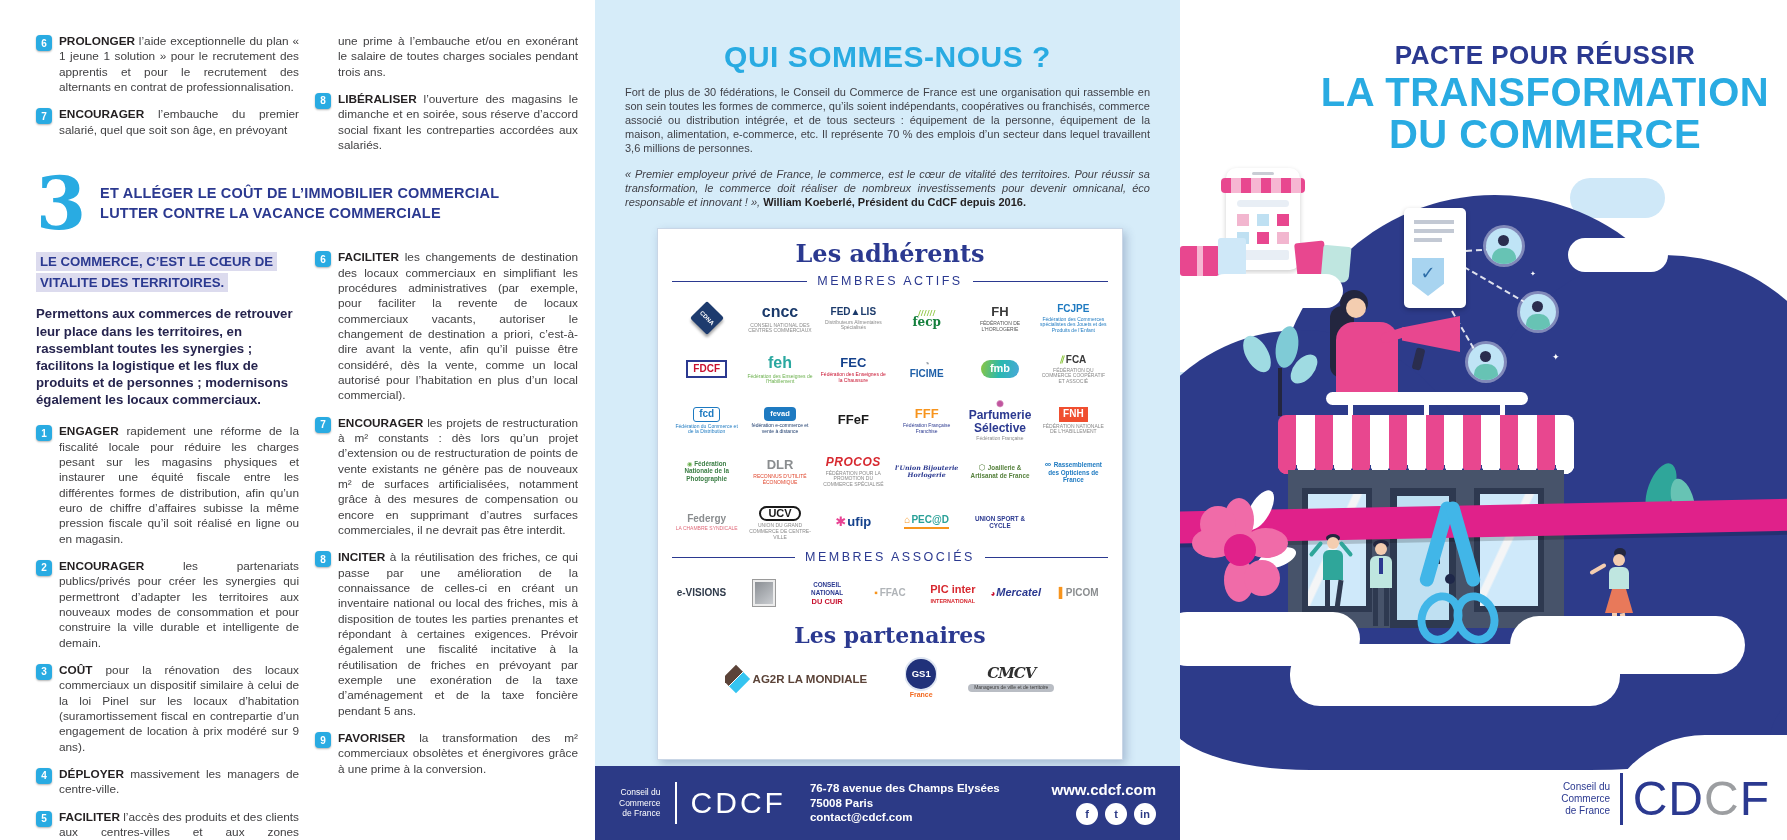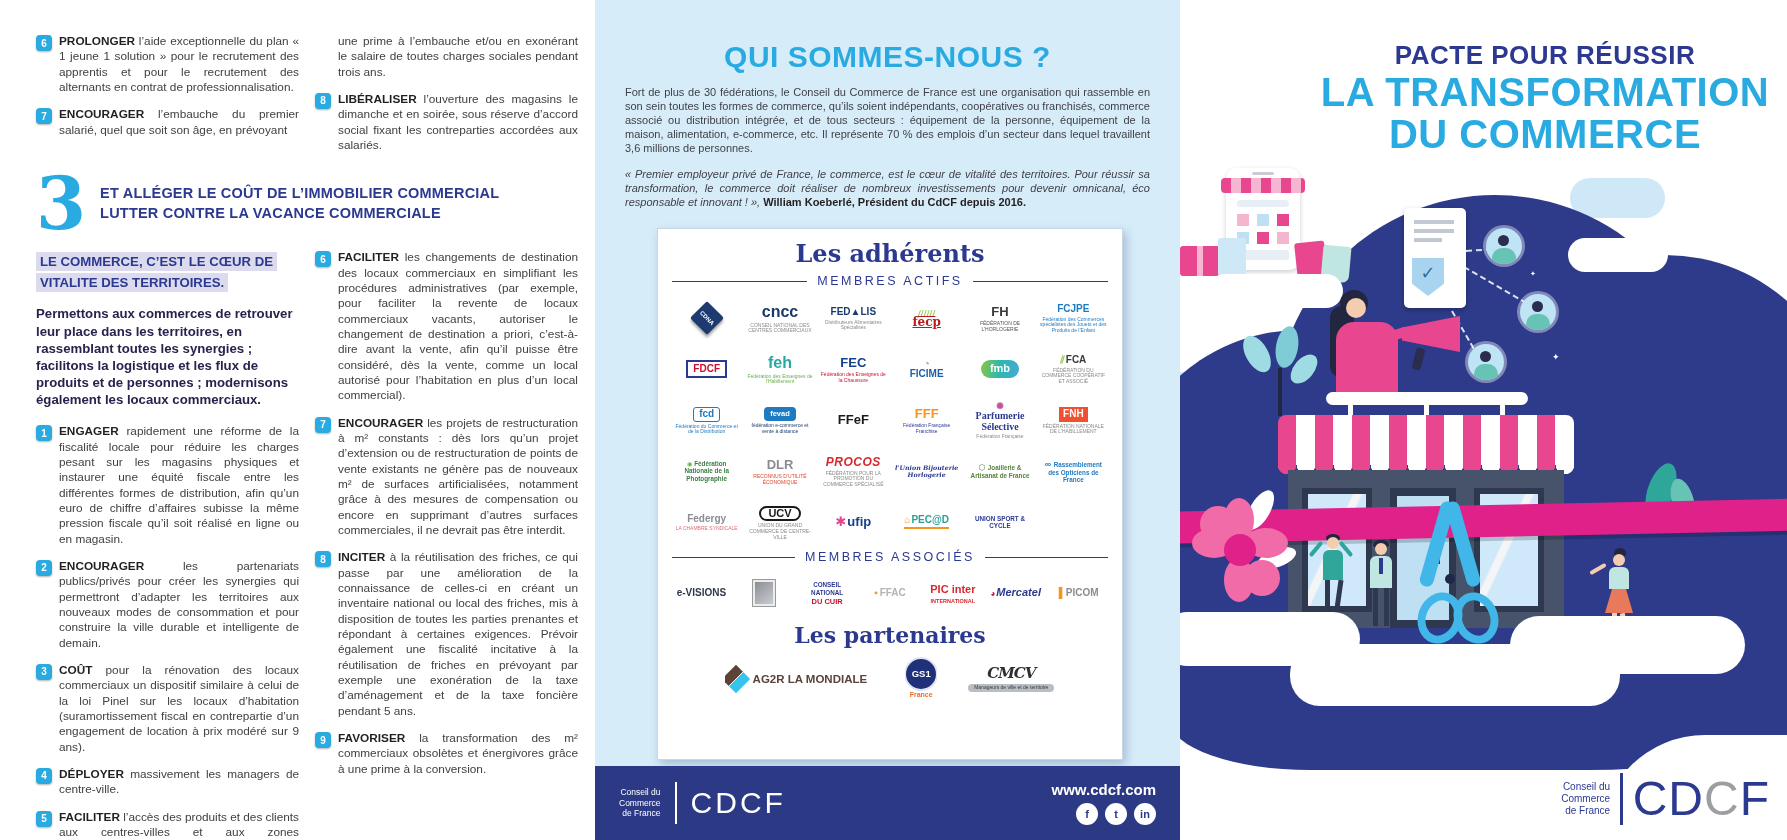--- a/index.html
+++ b/index.html
@@ -55,21 +55,21 @@
   .k-fill-round .logo-label{background:linear-gradient(100deg,#8dc63f,#29b8b0,#4aa8d8);color:#fff !important;
     padding:3px 9px;border-radius:11px;font-size:11px;}
   .k-cdna .logo-label{background:#1d3b6e;color:#fff !important;width:24px;height:24px;display:flex;
     align-items:center;justify-content:center;transform:rotate(45deg);font-size:6px;border-radius:2px;
     box-shadow:2px 2px 3px rgba(0,0,0,.35);}
   .k-fecp .logo-label{font-family:"DejaVu Serif",serif;font-size:12px;}
   .k-fecp .logo-label::before{content:"//////";display:block;color:#8dc63f;font-weight:900;font-size:8px;text-align:center;}
   .k-ficime .logo-label::before{content:"◔";display:block;color:#9aa2ab;font-size:10px;}
   .k-fca .logo-label::before{content:"⫽";color:#8dc63f;margin-right:1px;}
   .k-dots .logo-label::before{content:"✺";display:block;color:#c0559e;font-size:9px;}
-  .k-dots .logo-label{font-family:Liberation Serif, serif;font-size:10px;white-space:normal;}
+  .k-dots .logo-label{font-family:Liberation Sans, sans-serif;font-size:12px;white-space:normal;}
   .k-photo .logo-label::before{content:"◉ ";color:#6ab04c;}
   .k-procos .logo-label{font-style:italic;font-size:12px;letter-spacing:.5px;}
   .k-hex .logo-label::before{content:"⬡ ";font-size:8px;}
   .k-ro .logo-label::before{content:"∞ ";font-size:9px;}
   .k-ufip .logo-label::before{content:"✱";color:#e84393;margin-right:1px;}
   .k-pecad .logo-label{border-bottom:2px solid #f7941d;padding-bottom:1px;}
   .k-pecad .logo-label::before{content:"⌂";color:#f7941d;margin-right:1px;}
   .k-portrait .logo-label{width:18px;height:22px;background:linear-gradient(140deg,#8b8f94,#c9ccd0);
     border:2px solid #ececec;box-shadow:0 0 0 1px #9a9a9a;}
   .k-cuir .logo-sub{font-size:7.5px;font-weight:800;}
@@ -242,21 +242,21 @@
           <span class="logo-label" style="color: rgb(27, 58, 107);">cncc</span>
           <span class="logo-sub">CONSEIL NATIONAL DES CENTRES COMMERCIAUX</span>
         </div>
 
         <div class="logo-cell">
           <span class="logo-label" style="color: rgb(27, 58, 107);">FED▲LIS</span>
           <span class="logo-sub">Distributeurs Alimentaires Spécialisés</span>
         </div>
 
         <div class="logo-cell k-fecp">
-          <span class="logo-label" style="color: #b91c1c; text-decoration: underline;">fecp</span>
+          <span class="logo-label" style="color: #15803d;">fecp</span>
           <span class="logo-sub"></span>
         </div>
 
         <div class="logo-cell k-big">
           <span class="logo-label" style="color: rgb(58, 58, 58);">FH</span>
           <span class="logo-sub" style="color: rgb(85, 85, 85);">FÉDÉRATION DE L’HORLOGERIE</span>
         </div>
 
         <div class="logo-cell">
           <span class="logo-label" style="color: rgb(30, 122, 193);">FCJPE</span>
@@ -439,20 +439,25 @@
   </div>
 
   <div class="mp-footer">
     <div class="org-block">
       <div>Conseil du</div>
       <div>Commerce</div>
       <div>de France</div>
     </div>
     <div class="vbar"></div>
     <div class="cdcf-word">CDCF</div>
+    <div class="addr">
+      <div>76-78 avenue des Champs Elysées</div>
+      <div>75008 Paris</div>
+      <div>contact@cdcf.com</div>
+    </div>
     <div class="web-block">
       <div class="web-url">www.cdcf.com</div>
       <div class="socials">
 
           <span class="soc">f</span>
 
           <span class="soc">t</span>
 
           <span class="soc">in</span>
         </div>

